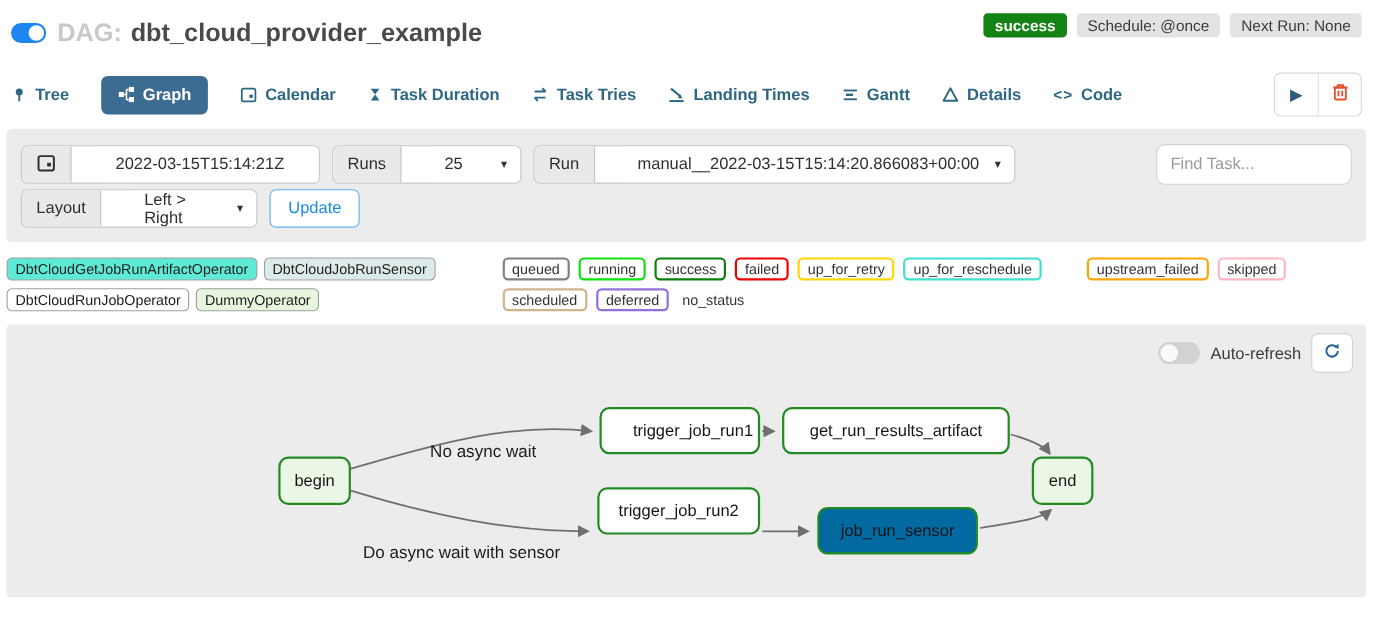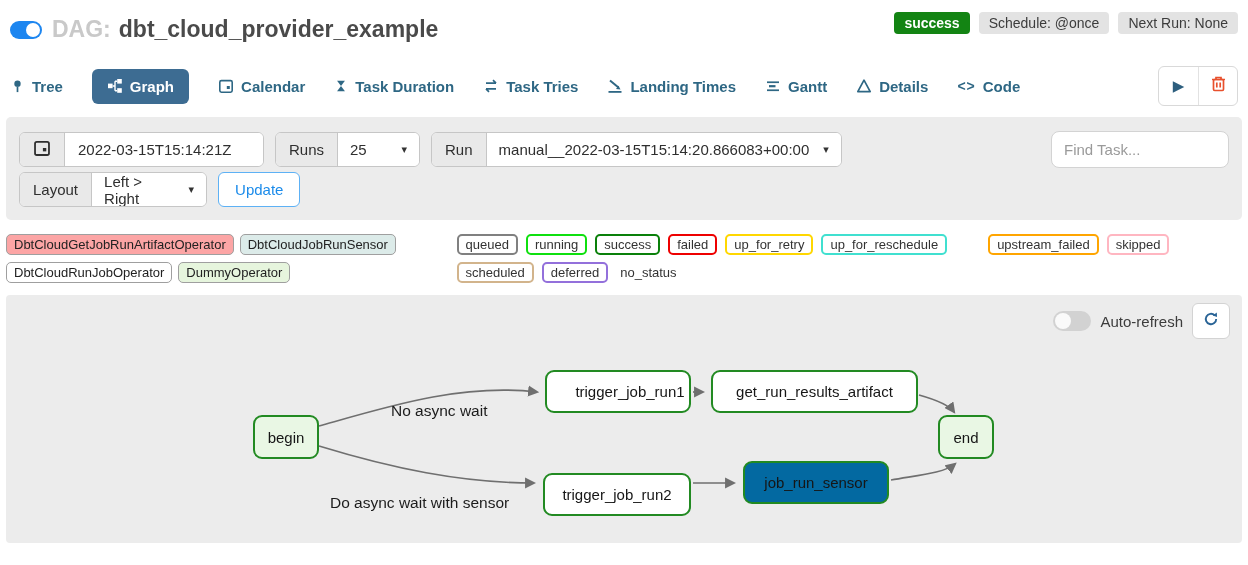--- a/index.html
+++ b/index.html
@@ -23,21 +23,21 @@
   .tab .codeglyph { font-weight:700; letter-spacing:1px; font-size:14px; }
   .actions { margin-left:auto; display:flex; border:1px solid #d9d9d9; border-radius:6px; background:#fff; overflow:hidden; }
   .actions .abtn { width:39px; height:38px; display:flex; align-items:center; justify-content:center; cursor:pointer; }
   .actions .abtn + .abtn { border-left:1px solid #e2e2e2; }
   .play-glyph { color:#2d5e7e; font-size:15px; }
 
   
   .filter-panel { margin:10px 6px 0 6px; background:#ececec; border-radius:5px; padding:14px 13px 13px 13px; }
   .frow { display:flex; align-items:center; }
   .frow + .frow { margin-top:4px; }
-  .igroup { display:flex; align-items:stretch; border:1px solid #c6c6c6; border-radius:6px; background:#fff; overflow:hidden; height:35px; margin-right:11px; }
+  .igroup { display:flex; align-items:stretch; border:1px solid #c6c6c6; border-radius:6px; background:#fff; overflow:hidden; height:35px; margin-right:11px;gap:27px; }
   .iaddon { display:flex; align-items:center; padding:0 13px; background:#e9e9e9; border-right:1px solid #c6c6c6; font-size:15px; color:#2f2f2f; }
   .itext { display:flex; align-items:center; padding:0 13px; font-size:15px; color:#2f2f2f; background:#fff; border:none; outline:none; font-family:"Liberation Sans",sans-serif; }
   .iselect { display:flex; align-items:center; gap:14px; padding:0 12px; font-size:15px; color:#2f2f2f; background:#fff; cursor:pointer; }
   .chev { font-size:11px; color:#333; }
   .find-task { margin-left:auto; width:178px; height:37px; border:1px solid #d3d3d3; border-radius:8px; padding:0 12px; font-size:15px; outline:none; background:#fff; font-family:"Liberation Sans",sans-serif; }
   .find-task::placeholder { color:#9a9a9a; }
   .update-btn { height:35px; padding:0 16px; background:#fff; color:#1b8bea; border:1px solid #5db1f5; border-radius:6px; font-size:15px; cursor:pointer; font-family:"Liberation Sans",sans-serif; }
 
   
   .legend { display:flex; padding:14px 6px 0 6px; align-items:flex-start; }
@@ -53,21 +53,21 @@
   .toggle-off { width:38px; height:20px; border-radius:10px; background:#d2d2d2; position:relative; cursor:pointer; }
   .toggle-off .knob { position:absolute; left:2px; top:2px; width:16px; height:16px; border-radius:50%; background:#fafafa; }
   .ar-label { font-size:15px; color:#3c3c3c; }
   .refresh-btn { width:38px; height:36px; background:#fff; border:1px solid #d3d3d3; border-radius:6px; display:flex; align-items:center; justify-content:center; cursor:pointer; }
   .edges { position:absolute; left:0; top:0; width:100%; height:100%; }
   .node { position:absolute; display:flex; align-items:center; justify-content:center; border:2.5px solid #228a22; border-radius:9px; font-size:15px; color:#161616; cursor:pointer; }
   .n-begin { left:247px; top:120px; width:66px; height:44px; }
   .n-tjr1  { left:539px; top:75px;  width:146px; height:43px; }
   .n-grra  { left:705px; top:75px;  width:207px; height:43px; }
   .n-end   { left:932px; top:120px; width:56px; height:44px; }
-  .n-tjr2  { left:537px; top:178px; width:148px; height:43px; }
+  .n-tjr2  { left:537px; top:148px; width:148px; height:43px; }
   .n-jrs   { left:737px; top:166px; width:146px; height:43px; }
   .edge-label { position:absolute; font-size:15.5px; color:#1c1c1c; white-space:nowrap; }
   .el-1 { left:385px; top:107px; }
   .el-2 { left:324px; top:199px; }
 </style>
 </head>
 <body>
 
 <div class="header">
   <div class="toggle-on">
@@ -210,21 +210,21 @@
         <span>Left &gt; Right</span>
         <span class="chev">▾</span>
       </div>
     </div>
     <button class="update-btn">Update</button>
   </div>
 </div>
 
 <div class="legend">
   <div class="legend-ops">
-    <span class="op-badge" style="background-color: #fca5a5;">DbtCloudGetJobRunArtifactOperator</span>
+    <span class="op-badge" style="background-color: #5eead4;">DbtCloudGetJobRunArtifactOperator</span>
     <span class="op-badge" style="background-color: rgb(220, 235, 233);">DbtCloudJobRunSensor</span>
     <span class="op-badge" style="background-color: rgb(255, 255, 255);">DbtCloudRunJobOperator</span>
     <span class="op-badge" style="background-color: rgb(230, 245, 221);">DummyOperator</span>
   </div>
   <div class="legend-states">
     <span class="st-badge" style="border-color: rgb(128, 128, 128);">queued</span>
     <span class="st-badge" style="border-color: rgb(15, 224, 15);">running</span>
     <span class="st-badge" style="border-color: rgb(10, 128, 10);">success</span>
     <span class="st-badge" style="border-color: rgb(238, 0, 0);">failed</span>
     <span class="st-badge" style="border-color: rgb(255, 215, 0);">up_for_retry</span>

